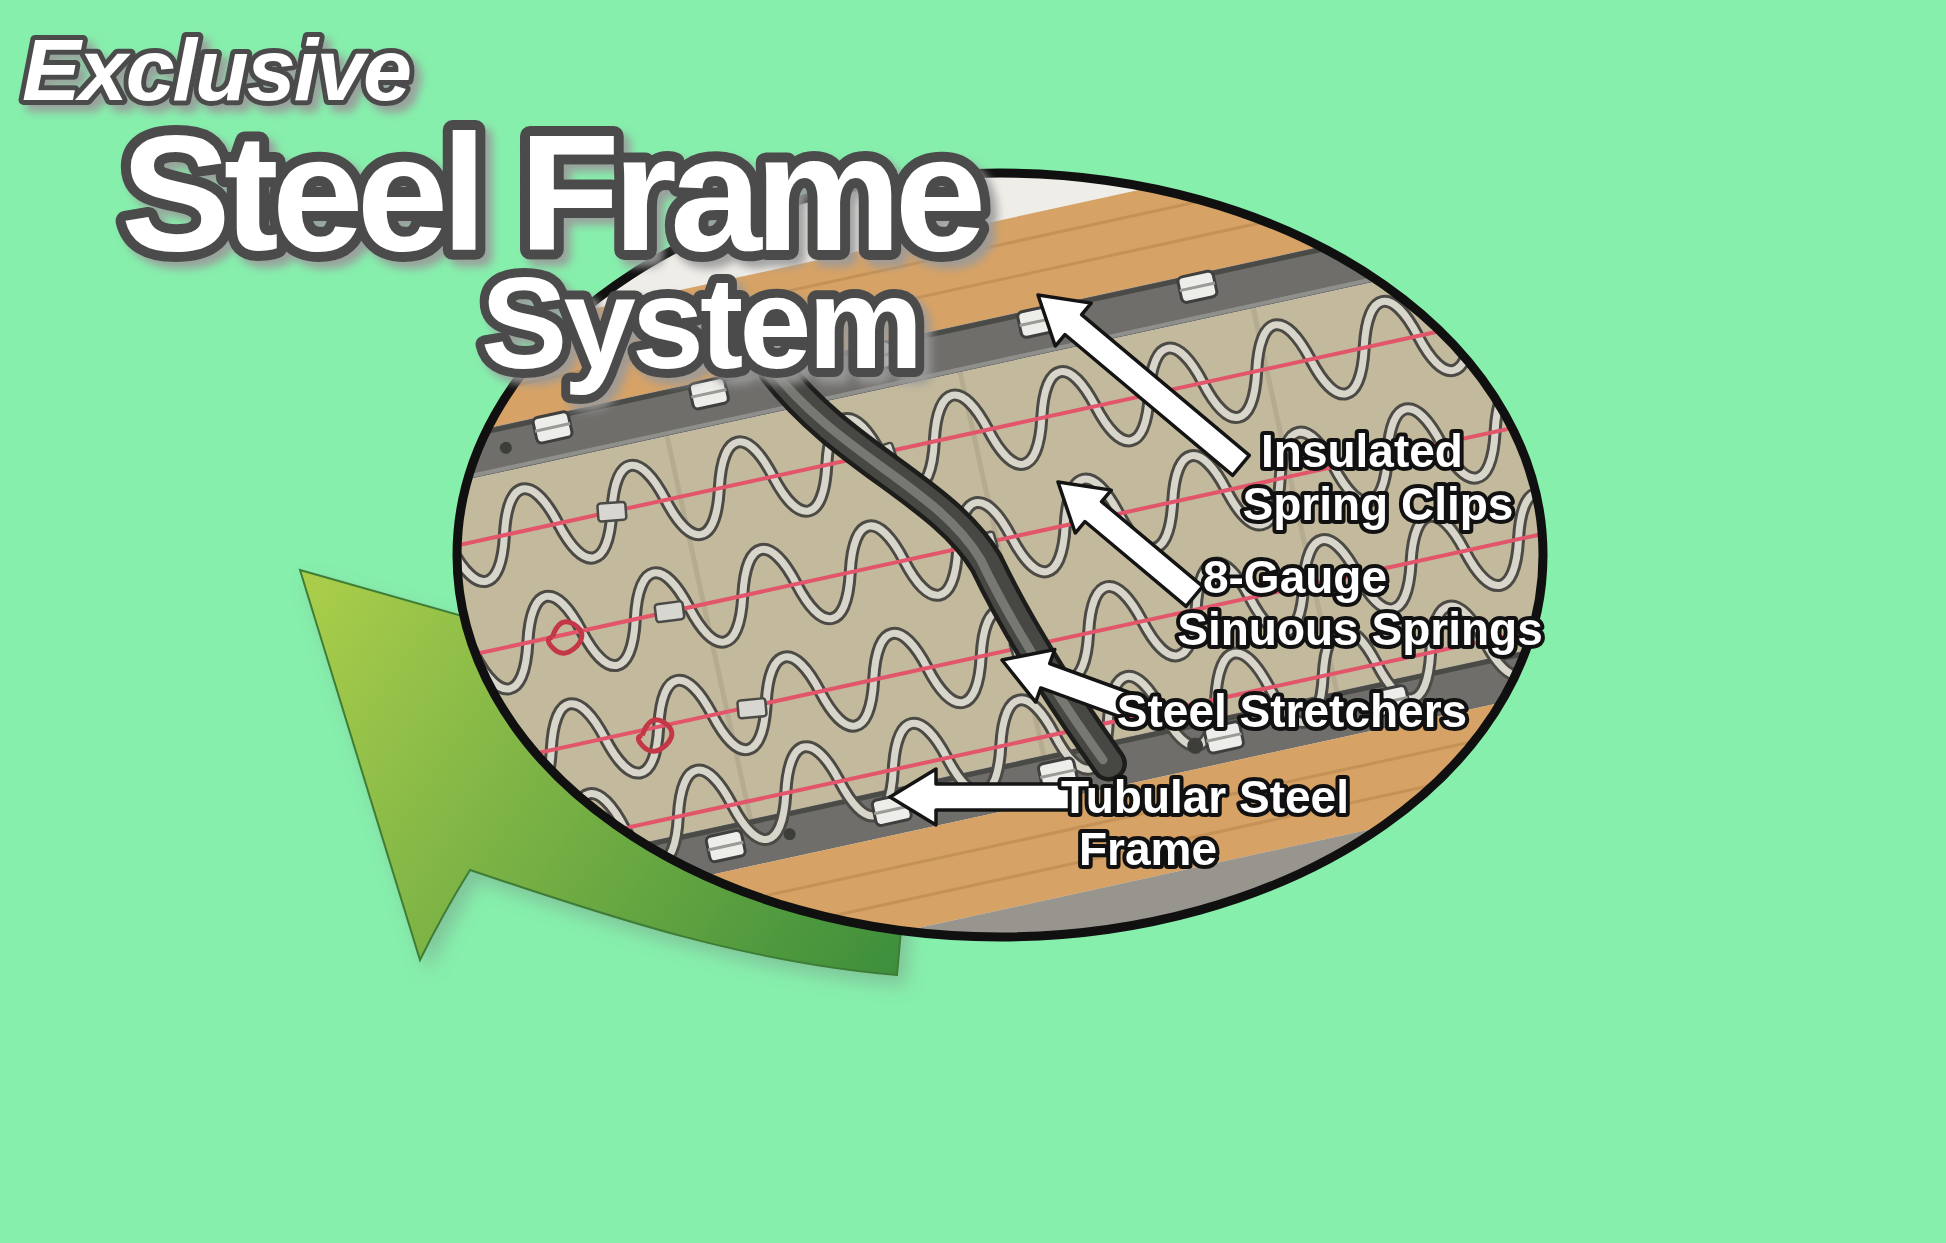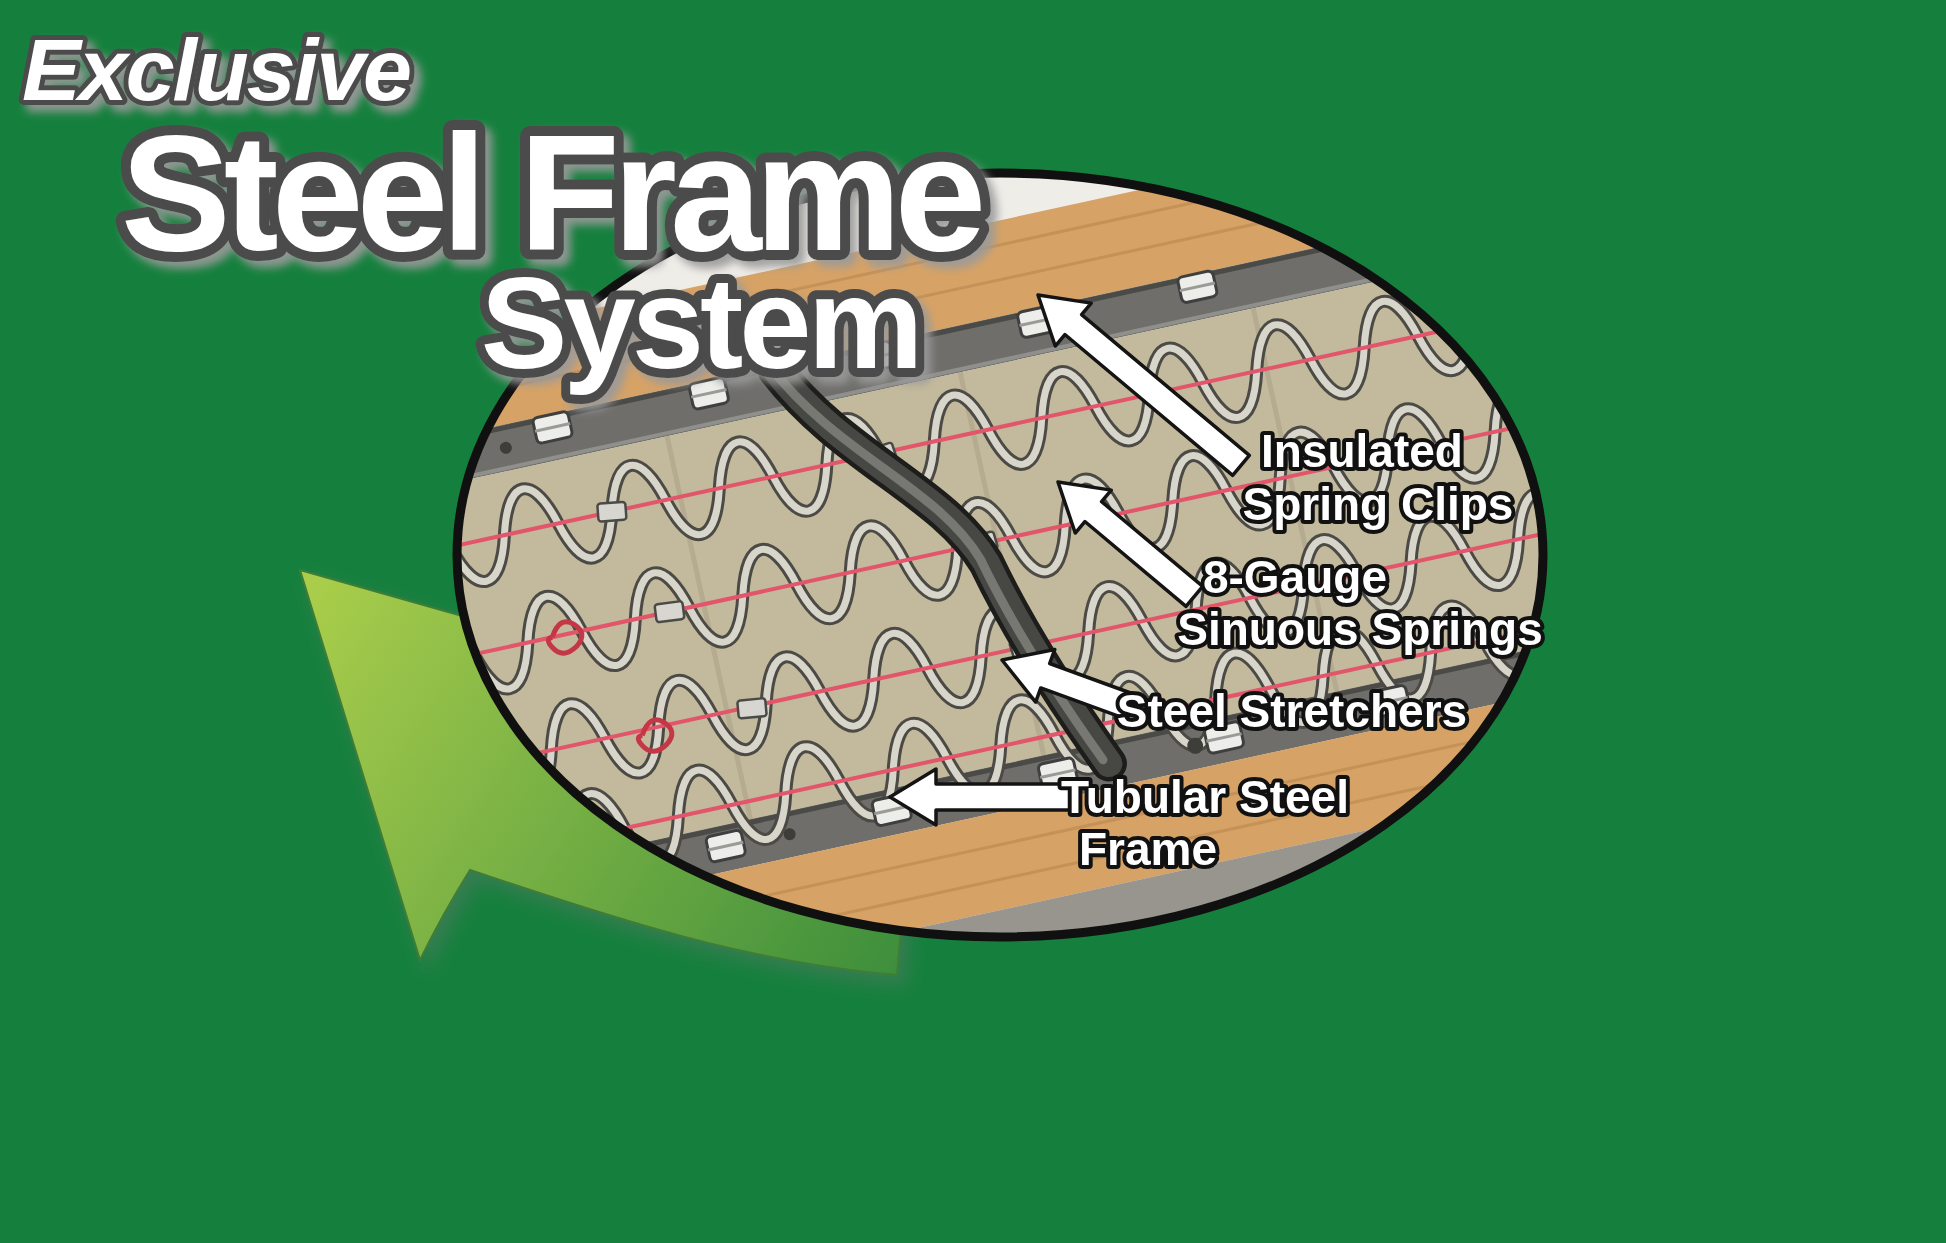--- a/index.html
+++ b/index.html
@@ -1,16 +1,16 @@
 <!DOCTYPE html>
 <html><head>
 <meta charset="utf-8">
 <style>
   html,body{margin:0;padding:0;background:#ffffff;}
-  .stage{position:relative;width:1946px;height:1243px;background:#15803d;overflow:hidden;}
+  .stage{position:relative;width:1946px;height:1243px;background:#86efac;overflow:hidden;}
   svg{position:absolute;top:0;left:0;}
   .spring-dark{fill:none;stroke:#4b4a45;stroke-width:13;stroke-linecap:round;}
   .spring-light{fill:none;stroke:#d8d5cb;stroke-width:7;stroke-linecap:round;}
   .callout-label{font-family:"Liberation Sans","DejaVu Sans",sans-serif;font-weight:700;font-size:46px;
     fill:#ffffff;stroke:#111111;stroke-width:8;paint-order:stroke;stroke-linejoin:round;}
   .title-text{font-family:"Liberation Sans","DejaVu Sans",sans-serif;font-weight:700;
     fill:#ffffff;stroke:#4b4b4b;paint-order:stroke;stroke-linejoin:round;}
   .t-kicker{font-size:88px;font-style:italic;letter-spacing:-2px;}
   .t-main{font-size:165px;letter-spacing:-7px;}
   .t-sub{font-size:130px;letter-spacing:-4px;}

